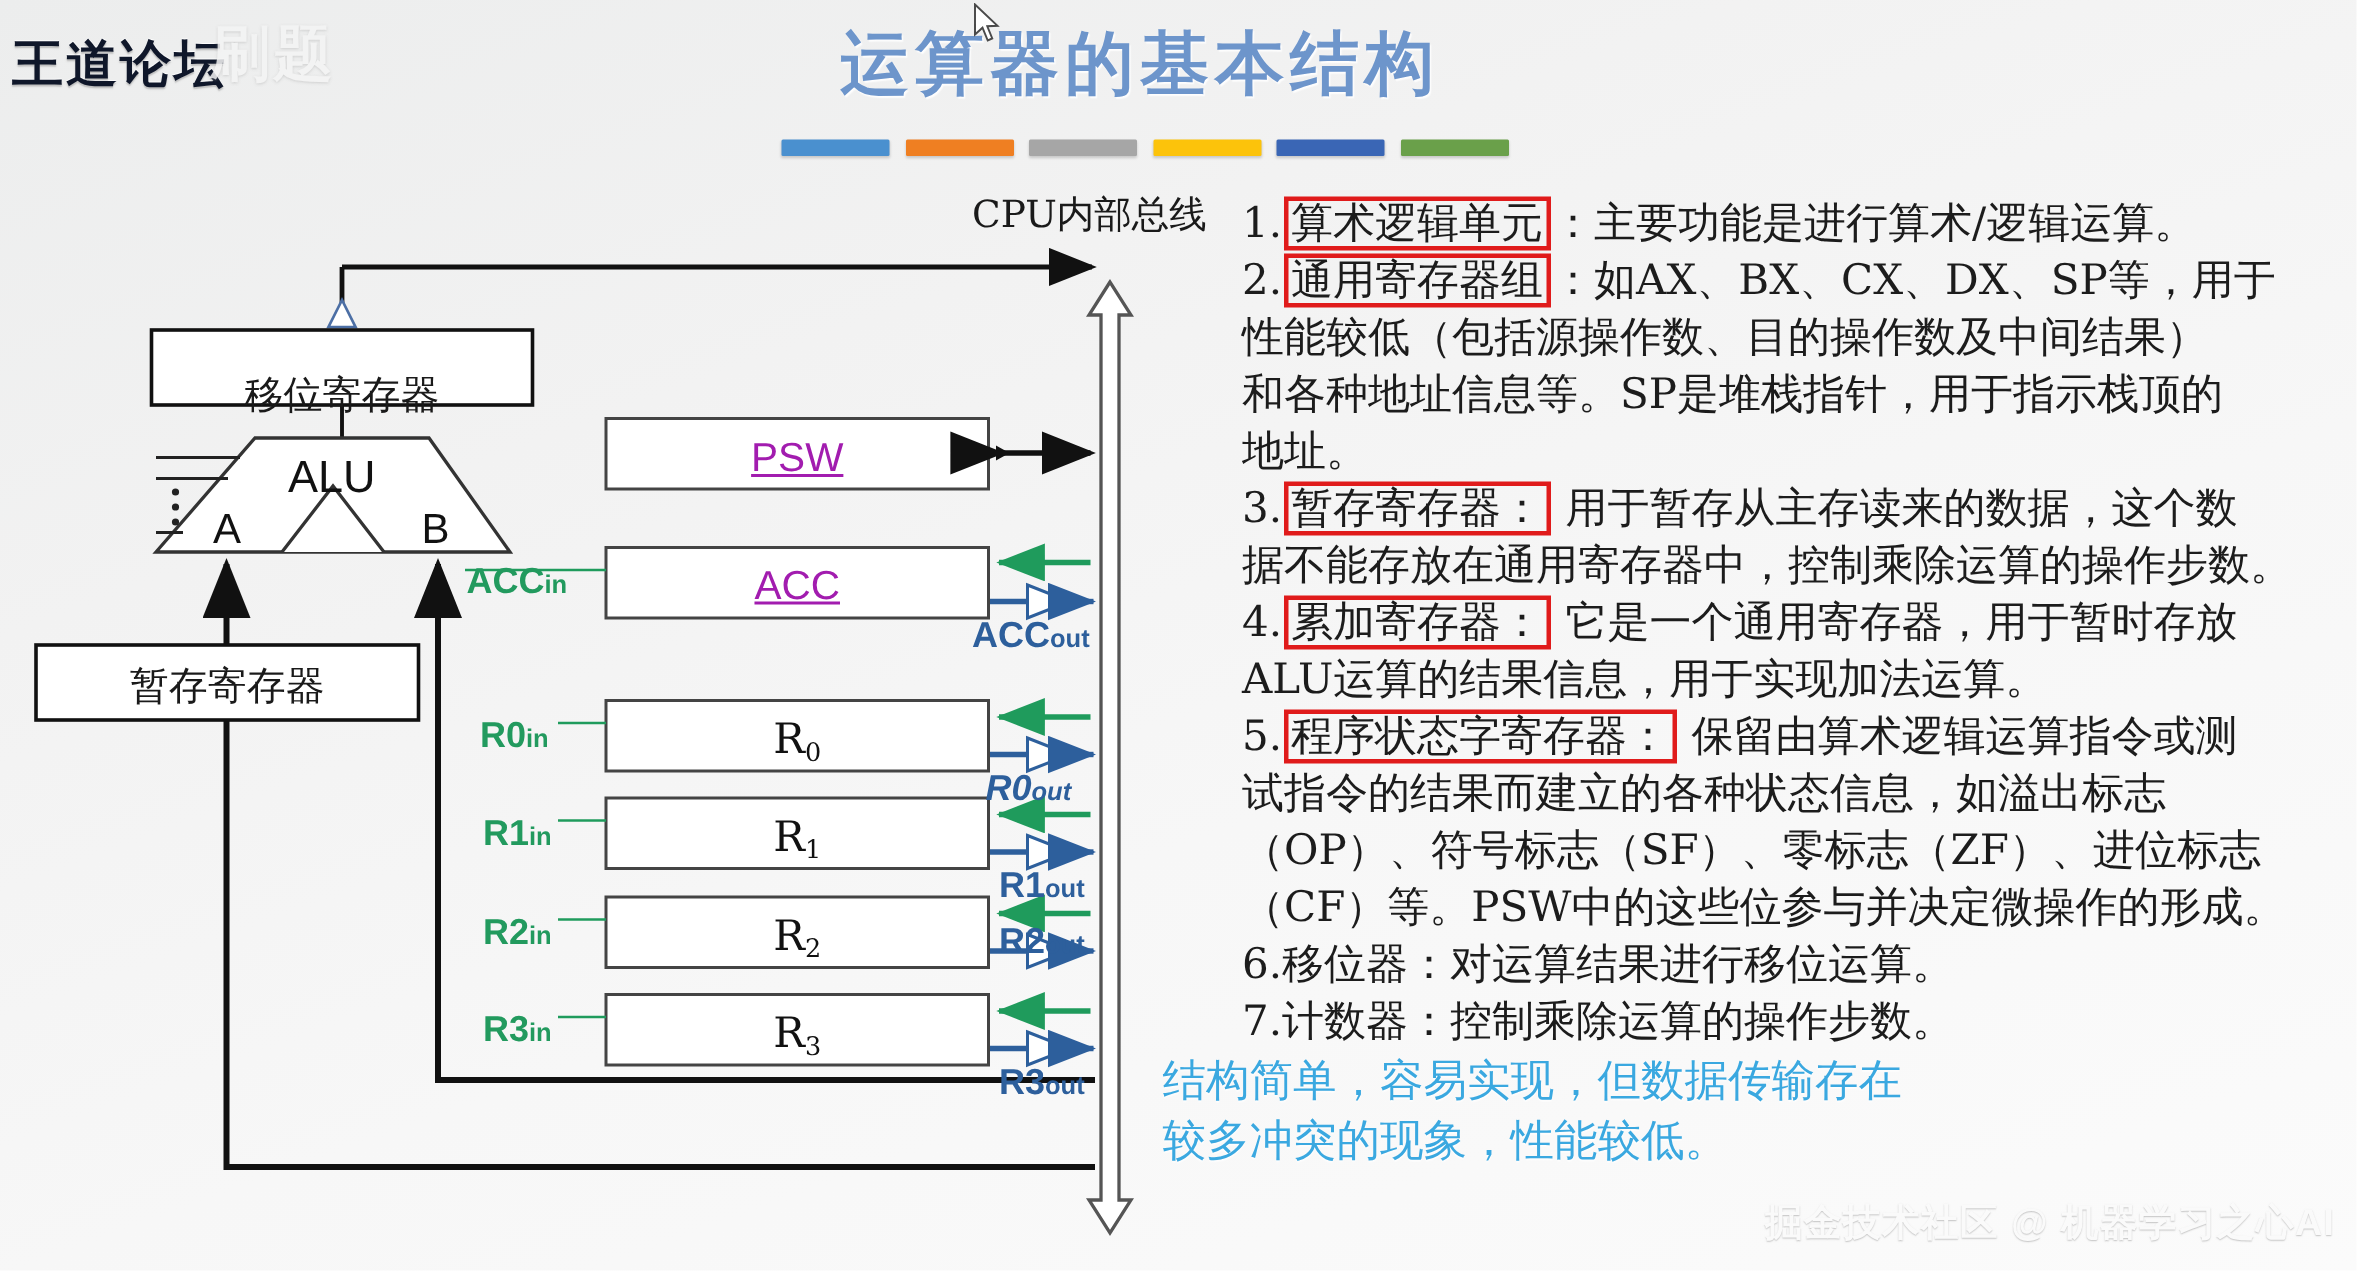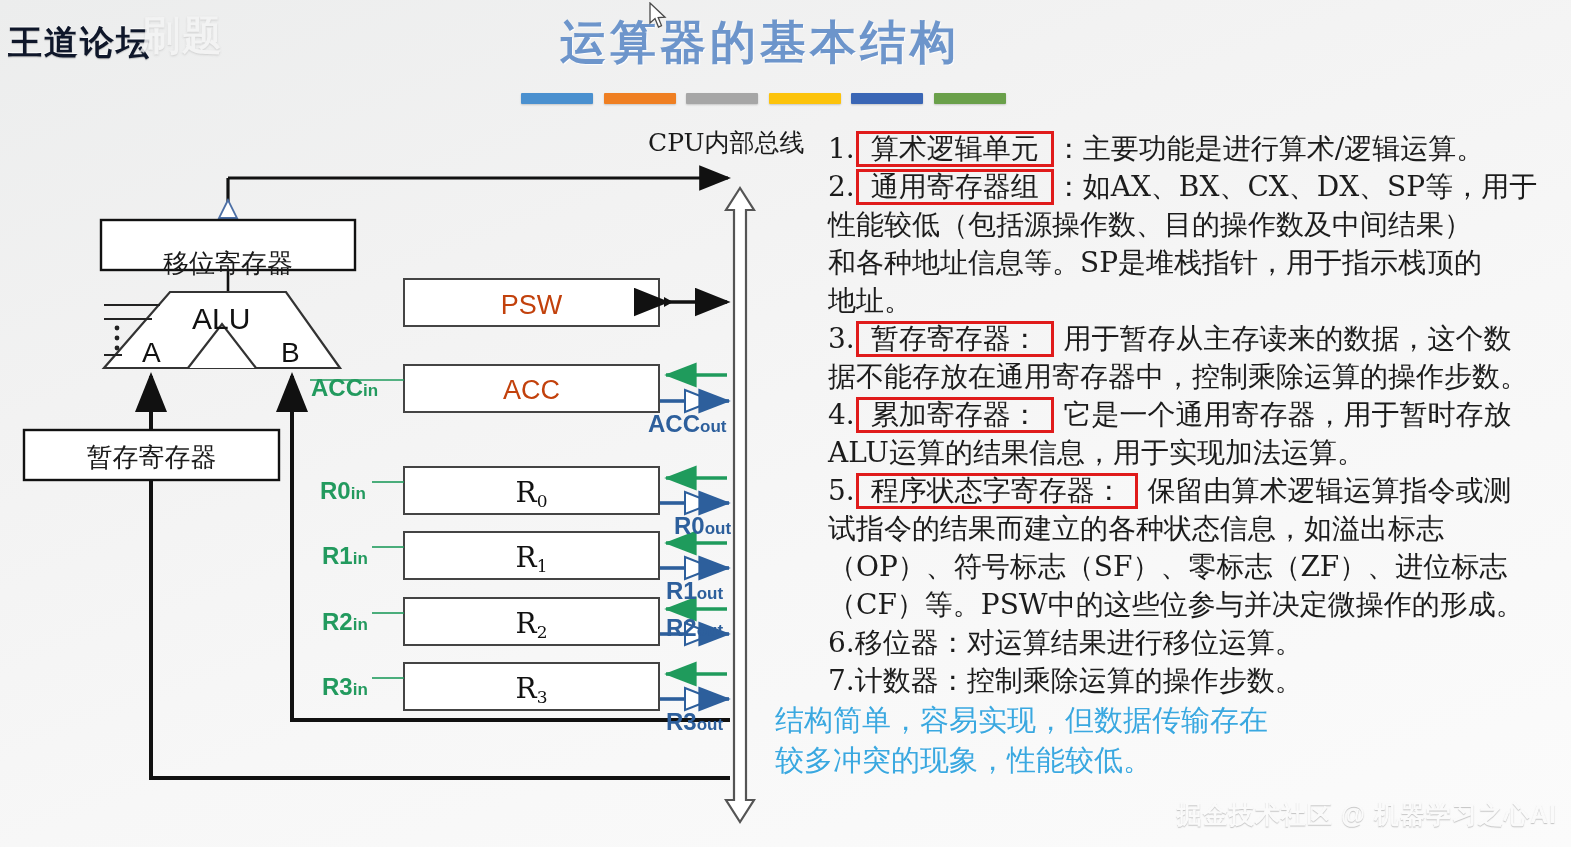--- a/index.html
+++ b/index.html
@@ -34,38 +34,38 @@
   #cursor{position:absolute;left:648px;top:2px;width:20px;height:28px;}
 
   
   #diagram{position:absolute;left:0;top:110px;width:800px;height:740px;}
   #diagram svg{display:block;}
 
   .dlabel{position:absolute;white-space:nowrap;user-select:none;}
 
   
   .cn-box-txt{font-family:"DejaVu Serif","Liberation Serif",serif;font-size:26px;color:#1a1a1a;}
-  .reg-txt{font-family:"Liberation Sans","DejaVu Sans",sans-serif;font-size:27px;color:#c2410c;}
+  .reg-txt{font-family:"Liberation Sans","DejaVu Sans",sans-serif;font-size:27px;color:#a21caf;text-decoration:underline;}
   .reg-serif{font-family:"DejaVu Serif","Liberation Serif",serif;font-size:28px;color:#111;}
   .sub{font-size:17px;vertical-align:-5px;}
 
   .bus-label{font-family:"DejaVu Serif","Liberation Serif",serif;font-size:25px;color:#1a1a1a;}
   .in-label{color:#229a5e;font-size:24px;font-weight:600;}
   .in-label .sm{font-size:17px;}
   .out-label{color:#2d5f9c;font-size:24px;font-weight:600;}
   .out-label .sm{font-size:17px;}
   .alu-txt{font-family:"Liberation Sans","DejaVu Sans",sans-serif;font-size:30px;color:#111;}
   .ab-txt{font-family:"Liberation Sans","DejaVu Sans",sans-serif;font-size:28px;color:#111;}
 
   
   #panel{position:absolute;left:828px;top:130px;width:740px;}
   .pline{font-family:"DejaVu Serif","Liberation Serif",serif;
          font-size:28px;line-height:38px;color:#1c1c1c;white-space:nowrap;
          letter-spacing:0px;}
-  .hl{border:3px solid #e01b1b;padding:0 12px;margin:0 1px;display:inline-block;
+  .hl{border:3px solid #e01b1b;padding:0 2px;margin:0 1px;display:inline-block;
       line-height:30px;}
   .num{display:inline-block;}
   #summary{position:absolute;left:775px;top:700px;width:620px;}
   .sline{font-family:"DejaVu Serif","Liberation Serif",serif;
          font-size:29px;line-height:40px;color:#3aa8e0;white-space:nowrap;
          text-shadow:0 1px 1px rgba(255,255,255,.7);}
 </style>
 </head>
 <body>
 
@@ -208,21 +208,21 @@
       <span>ACC</span><span class="sm">in</span>
     </div>
     <div class="dlabel out-label" style="left:648px;top:300px;">
       <span>ACC</span><span class="sm">out</span>
     </div>
 
     <div class="dlabel reg-serif" style="left:404px;top:366px;width:255px;text-align:center;"><span>R</span><span class="sub">0</span></div>
     <div class="dlabel in-label" style="left:320px;top:367px;">
       <span>R0</span><span class="sm">in</span>
     </div>
-    <div class="dlabel out-label" style="left:674px;top:402px;">
+    <div class="dlabel out-label" style="left:657px;top:402px;font-style:italic;">
       <span>R0</span><span class="sm">out</span>
     </div>
 
     <div class="dlabel reg-serif" style="left:404px;top:431px;width:255px;text-align:center;"><span>R</span><span class="sub">1</span></div>
     <div class="dlabel in-label" style="left:322px;top:432px;">
       <span>R1</span><span class="sm">in</span>
     </div>
     <div class="dlabel out-label" style="left:666px;top:467px;">
       <span>R1</span><span class="sm">out</span>
     </div>

